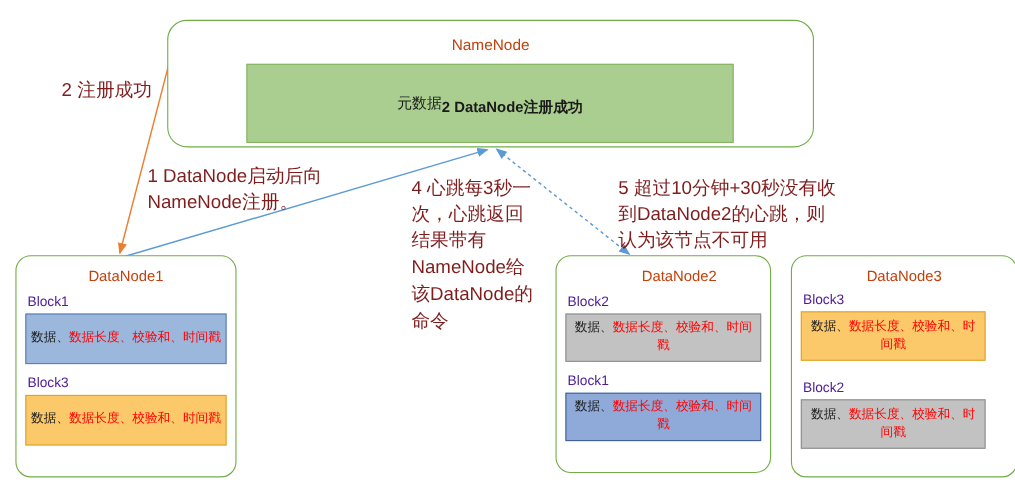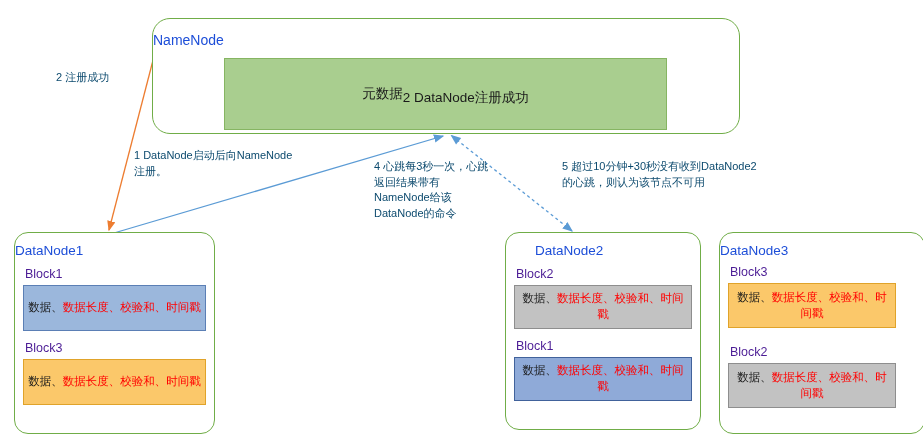--- a/index.html
+++ b/index.html
@@ -29,23 +29,23 @@
 
   
   .node-box {
     position: absolute;
     box-sizing: border-box;
     background: #ffffff;
     border: 1.6px solid #70AD47;
     border-radius: 14px;
   }
   .node-title {
-    text-align: left;
+    text-align: center;
     font-size: 13.5px;
-    color: #1d4ed8;
+    color: #c2410c;
     line-height: 1.2;
   }
 
   
   #namenode {
     left: 152px;
     top: 18px;
     width: 588px;
     height: 116px;
     border-radius: 18px;
@@ -69,21 +69,21 @@
     justify-content: center;
   }
   #meta-box .meta-line {
     font-size: 13.5px;
     color: #1a1a1a;
     line-height: 1.35;
     text-align: center;
   }
   #meta-box .meta-line.second {
     margin-top: 9px;
-    font-weight: normal;
+    font-weight: bold;
   }
 
   
   #datanode1 { left: 14px;  top: 232px; width: 201px; height: 202px; }
   #datanode2 { left: 505px; top: 232px; width: 196px; height: 198px; padding-left: 29px; }
   #datanode3 { left: 719px; top: 232px; width: 206px; height: 202px; }
 
   .node-box .node-title { margin-top: 10px; }
 
   .block-label {
@@ -108,23 +108,23 @@
   .block-bar .seg-red   { color: #FF0000; }
 
   .fill-blue  { background: #9BB7DC; border: 1px solid #5B7FB5; }
   .fill-blue2 { background: #8FAAD8; border: 1px solid #41629B; }
   .fill-orange{ background: #FBC86A; border: 1px solid #E0A32A; }
   .fill-gray  { background: #C2C2C2; border: 1px solid #8E8E8E; }
 
   
   .annot {
     position: absolute;
-    font-size: 11px;
+    font-size: 17px;
     line-height: 1.42;
-    color: #0c4a6e;
+    color: #7f1d1d;
     white-space: pre-line;
   }
   #annot-2 { left: 56px;  top: 70px;  width: 130px; }
   #annot-1 { left: 134px; top: 148px; width: 160px; }
   #annot-3 { left: 196px; top: 214px; width: 120px; }
   #annot-4 { left: 374px; top: 159px; width: 118px; }
   #annot-5 { left: 562px; top: 159px; width: 200px; }
 </style>
 </head>
 <body>

